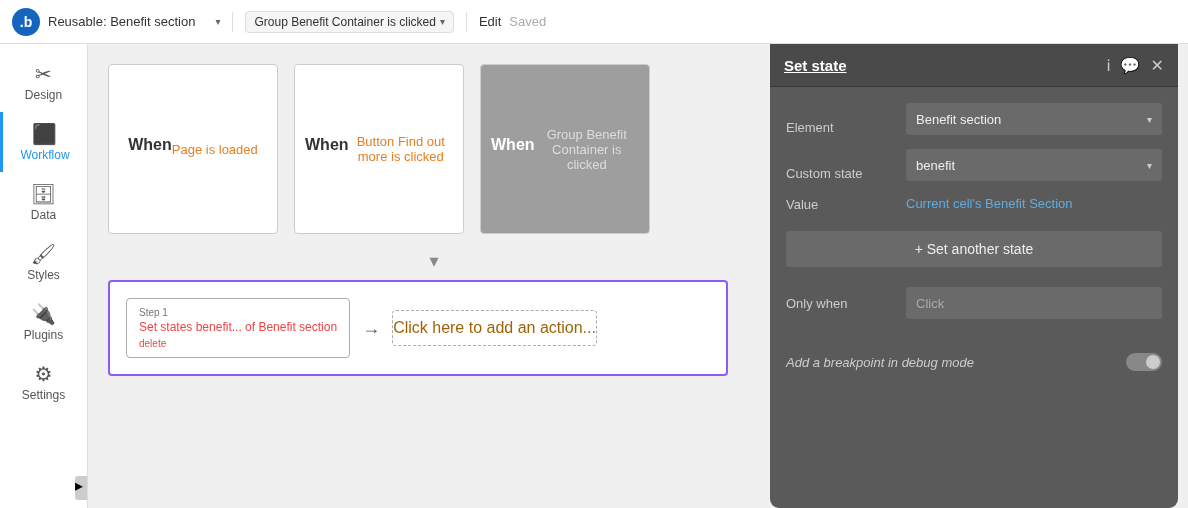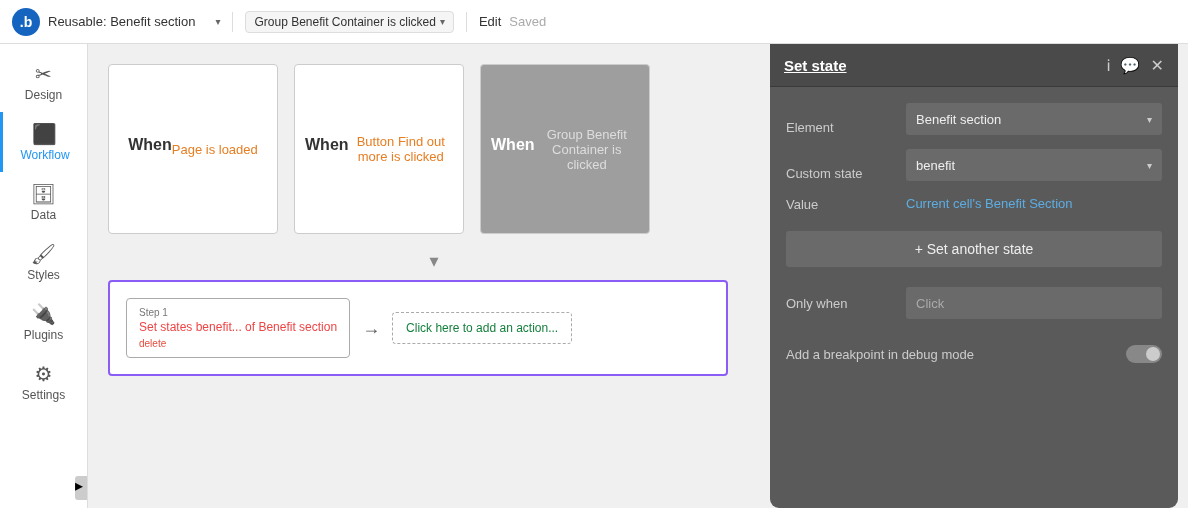--- a/index.html
+++ b/index.html
@@ -149,22 +149,22 @@
       min-width: 200px;
     }
     .step-label { font-size: 10px; color: #777; }
     .step-action { font-size: 12px; color: #ef4444; margin-top: 2px; }
     .step-delete { font-size: 10px; color: #e74c3c; cursor: pointer; margin-top: 4px; }
     .step-arrow { font-size: 18px; color: #555; }
     .step-add {
       border: 1px dashed #aaa;
       border-radius: 4px;
       padding: 8px 0;
-      font-size: 12px;
-      color: #15803d;
+      font-size: 16px;
+      color: #a16207;
       cursor: pointer;
       min-width: 180px;
       text-align: center;
     }
 
     
     .set-state-panel {
       position: absolute;
       top: 0; right: 10px;
       width: 408px;
@@ -285,21 +285,22 @@
       padding: 6px 10px;
       font-size: 13px;
       color: #aaa;
       height: 32px;
       display: flex;
       align-items: center;
     }
     .breakpoint-row {
       display: flex;
       align-items: center;
-      margin-top: 12px;
+      margin-top: 20px;
+      font-style: italic;
     }
     .breakpoint-label {
       flex: 1;
       font-size: 13px;
       color: #ccc;
     }
     .toggle {
       width: 36px;
       height: 18px;
       background: #888;

